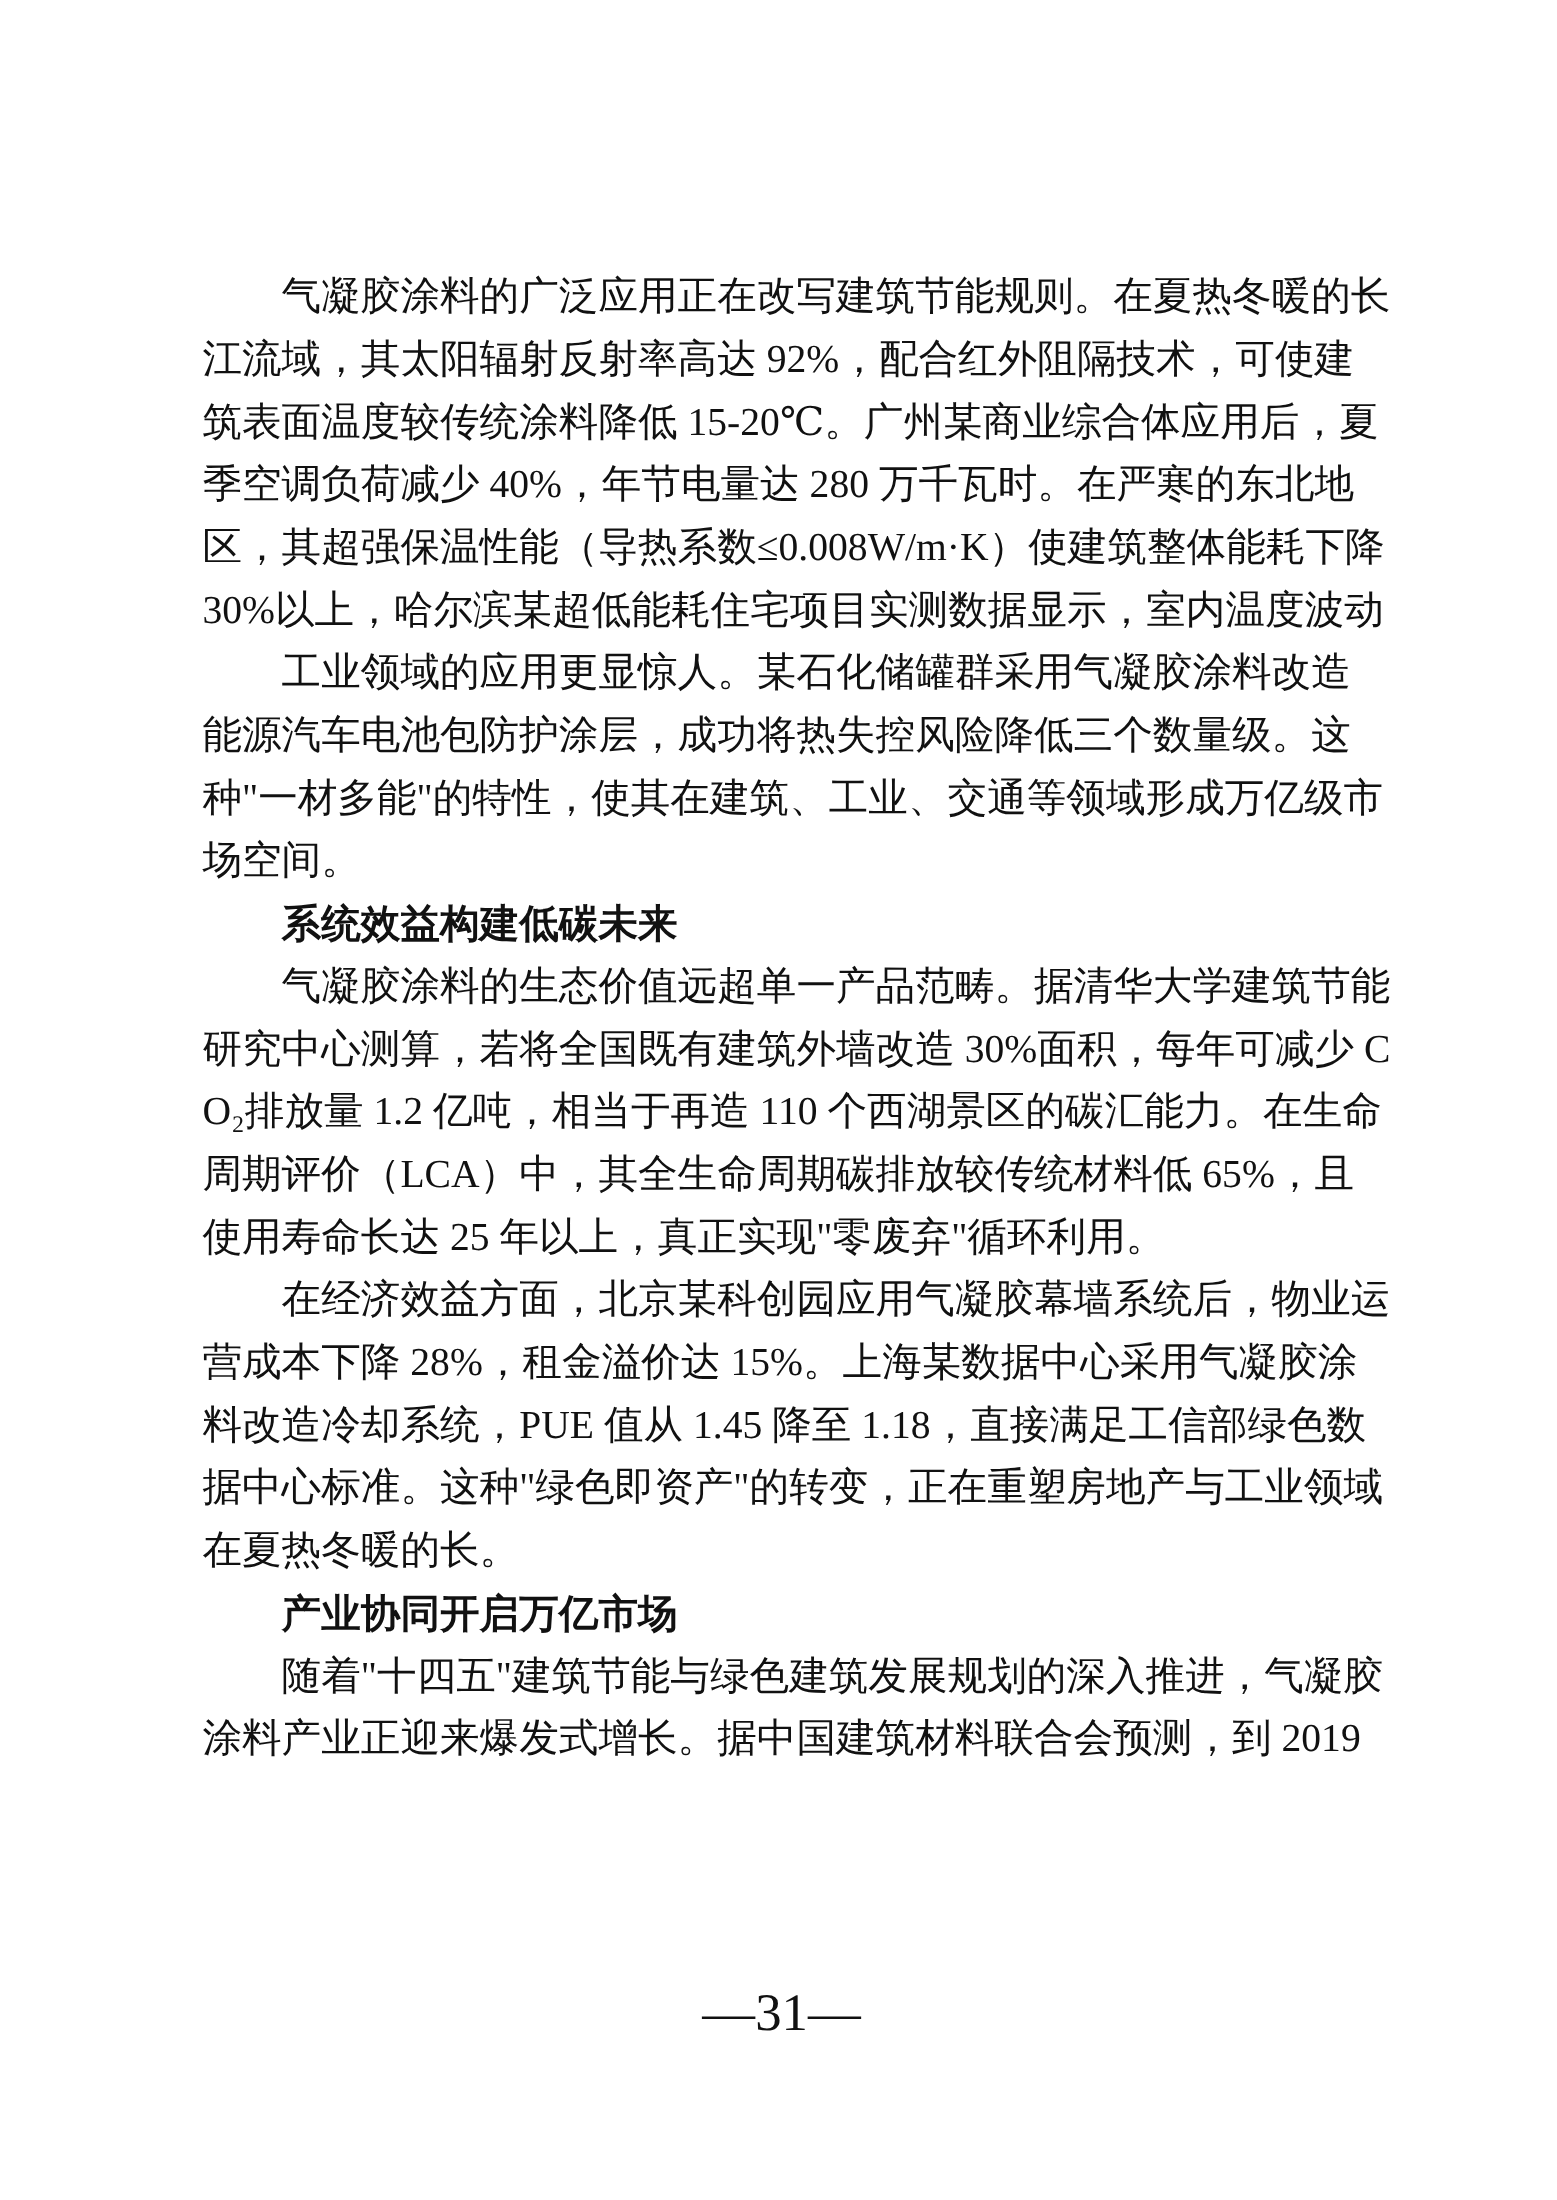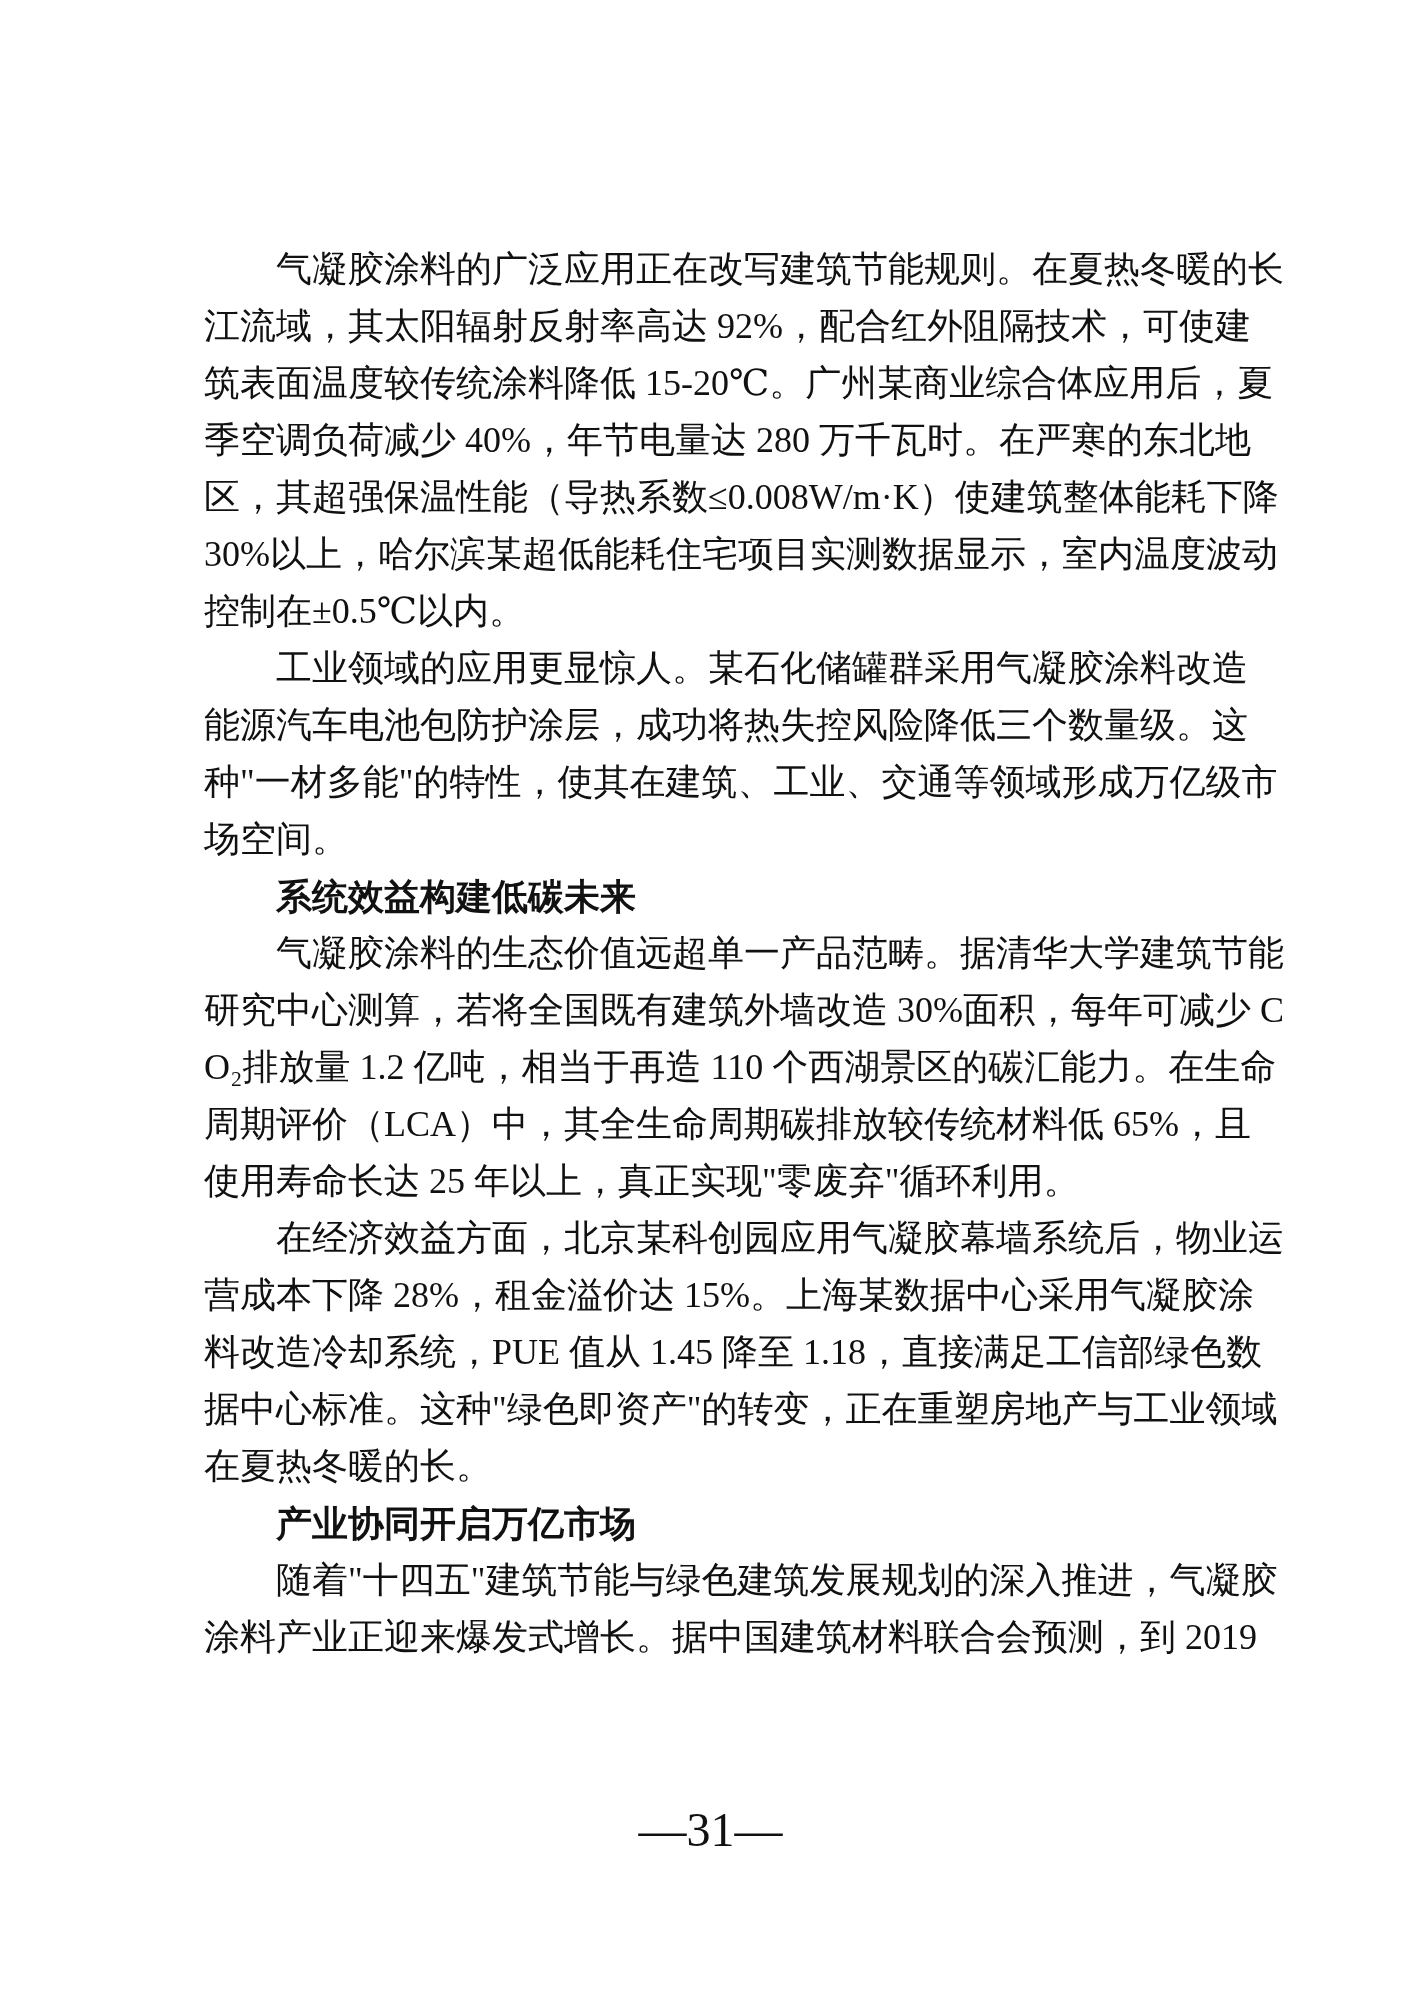--- a/index.html
+++ b/index.html
@@ -11,21 +11,21 @@
     position: relative;
     width: 1415px;
     height: 2000px;
     background: #ffffff;
     overflow: hidden;
     font-family: "Liberation Serif", "DejaVu Serif", serif;
     color: #111111;
   }
   .doc {
     position: absolute;
-    left: 204px;
+    left: 184px;
     top: 241px;
     width: 1160px;
     font-size: 36px;
     line-height: 57px;
     letter-spacing: 0;
   }
   .para { margin: 0; padding: 0; }
   .line {
     white-space: nowrap;
     text-align: left;
@@ -54,21 +54,20 @@
 <div class="sheet">
   <div class="doc">
 
     <div class="para">
       <div class="line indent">气凝胶涂料的广泛应用正在改写建筑节能规则。在夏热冬暖的长</div>
       <div class="line">江流域，其太阳辐射反射率高达 92%，配合红外阻隔技术，可使建</div>
       <div class="line">筑表面温度较传统涂料降低 15-20℃。广州某商业综合体应用后，夏</div>
       <div class="line">季空调负荷减少 40%，年节电量达 280 万千瓦时。在严寒的东北地</div>
       <div class="line">区，其超强保温性能（导热系数≤0.008W/m·K）使建筑整体能耗下降</div>
       <div class="line">30%以上，哈尔滨某超低能耗住宅项目实测数据显示，室内温度波动</div>
-      <div class="line">控制在±0.5℃以内。</div>
     </div>
 
     <div class="para">
       <div class="line indent">工业领域的应用更显惊人。某石化储罐群采用气凝胶涂料改造</div>
       <div class="line">能源汽车电池包防护涂层，成功将热失控风险降低三个数量级。这</div>
       <div class="line">种"一材多能"的特性，使其在建筑、工业、交通等领域形成万亿级市</div>
       <div class="line">场空间。</div>
     </div>
 
     <div class="heading">系统效益构建低碳未来</div>

